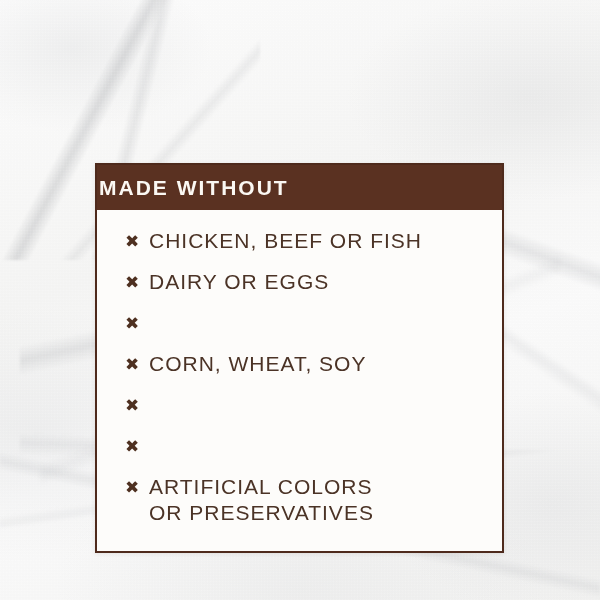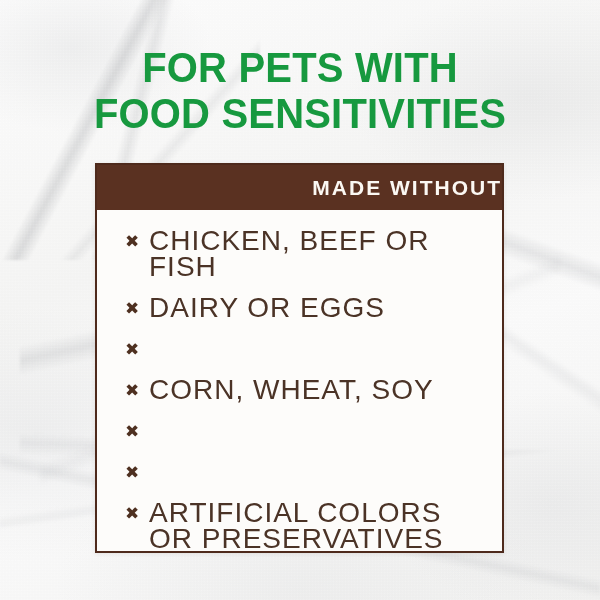--- a/index.html
+++ b/index.html
@@ -116,21 +116,21 @@
     box-sizing: border-box;
     border: 2px solid #4e2a1c;
     background-color: #fdfcfa;
     box-shadow: 0 1px 4px rgba(80,60,50,0.10);
   }
   .card-header {
     height: 45px;
     background-color: #5a3121;
     display: flex;
     align-items: center;
-    justify-content: flex-end;
+    justify-content: flex-start;
   }
   .card-header-title {
     color: #fbf8f3;
     font-family: "Liberation Sans", sans-serif;
     font-weight: bold;
     font-size: 21px;
     letter-spacing: 2.0px;
     text-transform: uppercase;
     padding-left: 2px;
   }
@@ -159,44 +159,40 @@
     font-family: "DejaVu Sans", sans-serif;
     font-weight: bold;
     font-size: 17px;
     line-height: 26px;
     text-align: left;
   }
   .excl-text {
     color: #4b3326;
     font-family: "Liberation Sans", sans-serif;
     font-weight: normal;
-    font-size: 28px;
+    font-size: 21px;
     line-height: 26px;
     letter-spacing: 1.0px;
     text-transform: uppercase;
     white-space: pre-line;
   }
 </style>
 </head>
 <body>
 
 <div id="poster">
 
   <div class="marble-base"></div>
   <div class="vein vein-a"></div>
   <div class="vein vein-b"></div>
   <div class="vein vein-c"></div>
   <div class="vein vein-d"></div>
   <div class="vein vein-e"></div>
   <div class="grain"></div>
 
-  <div class="headline">
-    <span class="hl-line">FOR PETS WITH</span>
-    <span class="hl-line">FOOD SENSITIVITIES</span>
-  </div>
 
   <div class="card">
     <div class="card-header">
       <span class="card-header-title">MADE WITHOUT</span>
     </div>
     <div class="card-body">
       <ul class="excl-list">
 
         <li class="excl-item">
           <span class="x-mark">✖</span>

